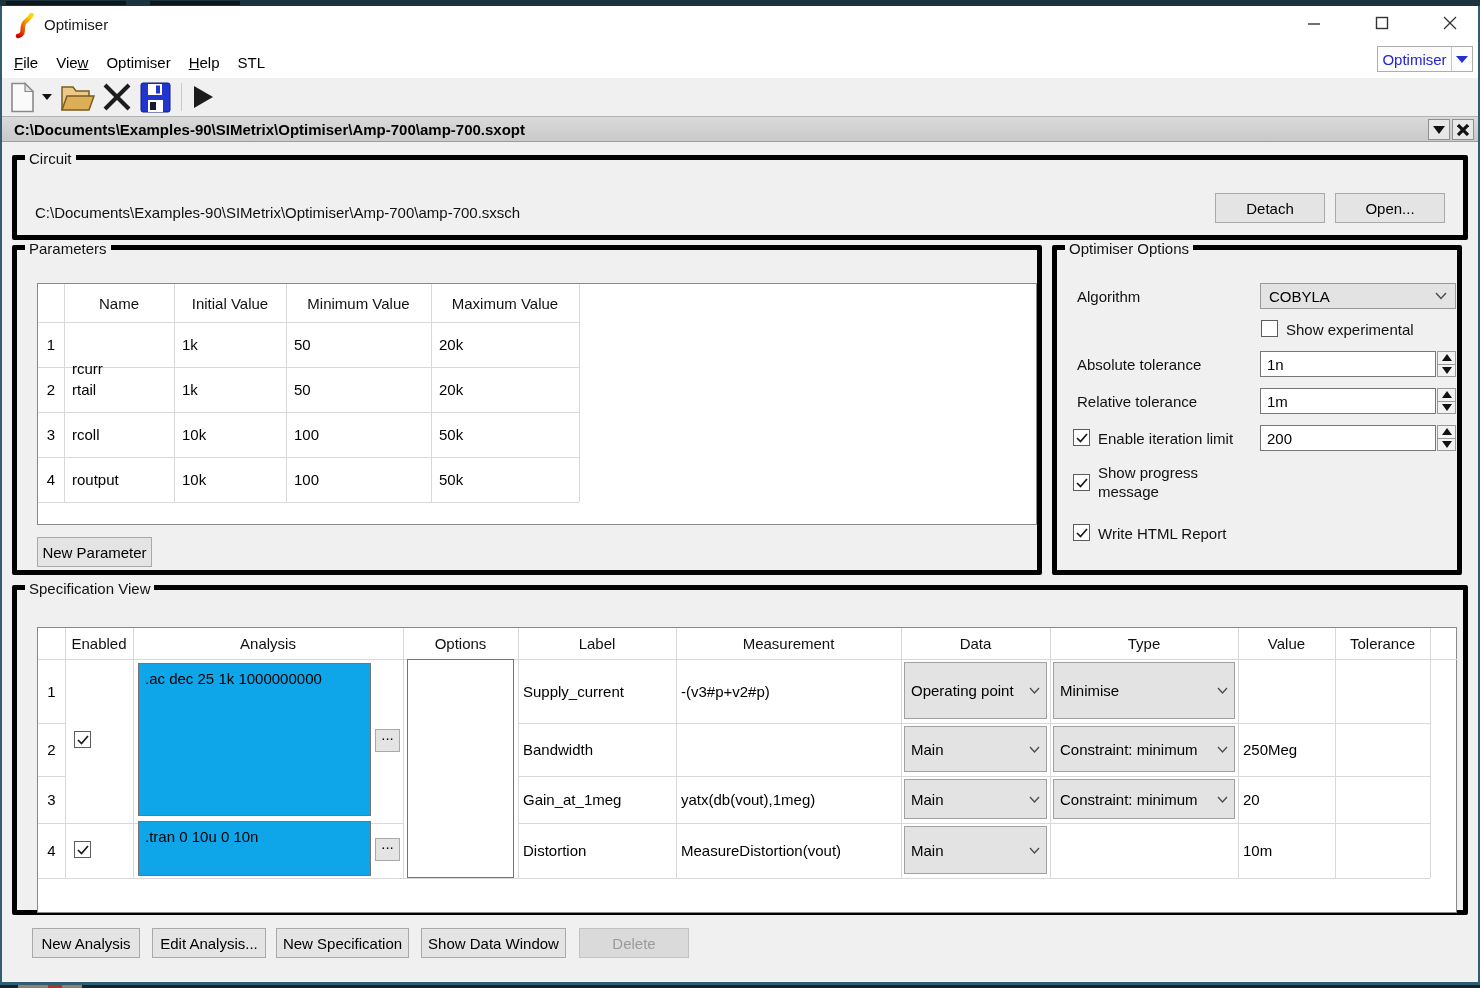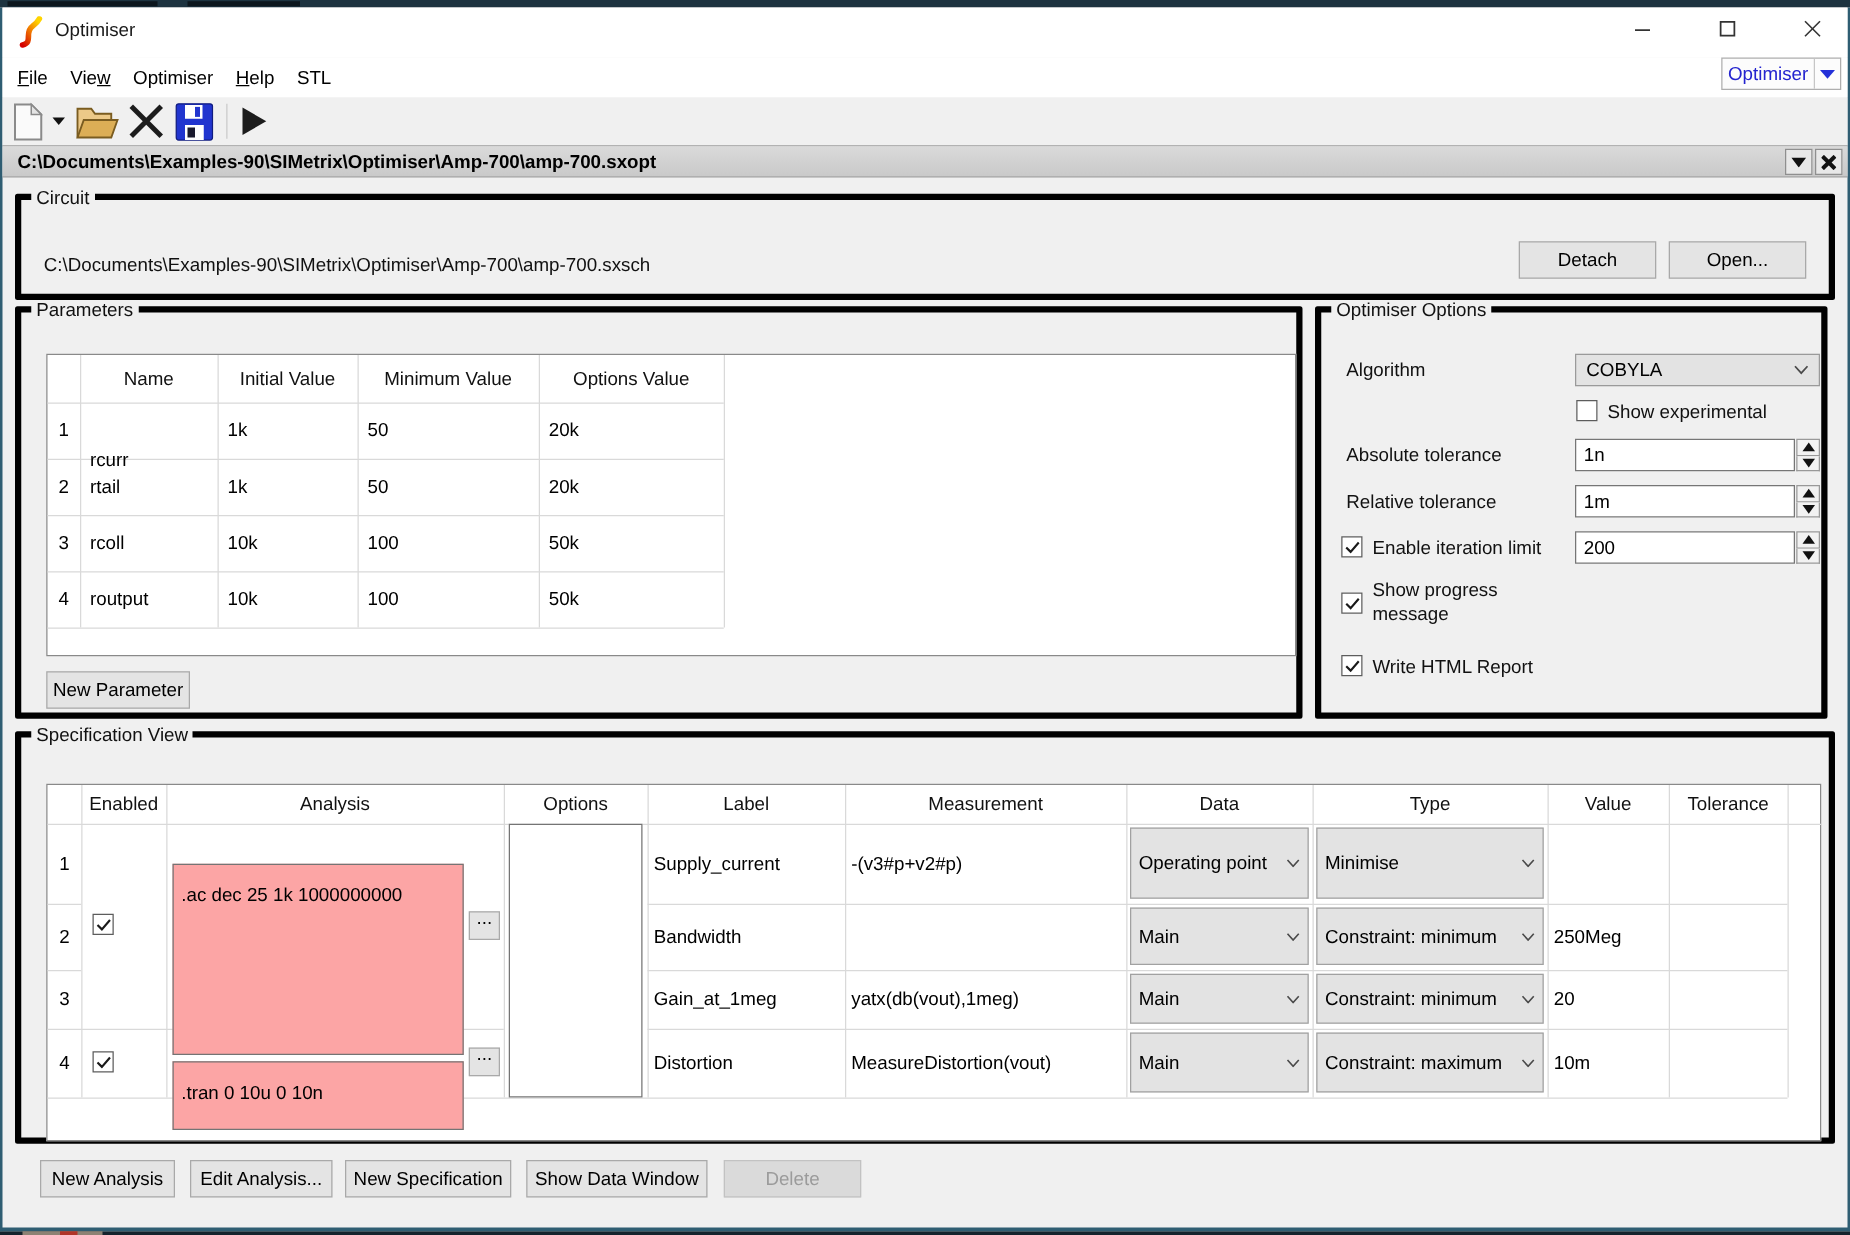--- a/index.html
+++ b/index.html
@@ -53,21 +53,21 @@
   .btn.disabled { background:#dadada; border-color:#c2c2c2; color:#9b9b9b; }
 
   
   .tframe { position:absolute; background:#fff; border:1px solid #898989; }
   .vl { position:absolute; width:1px; background:#d9d9d9; }
   .hl { position:absolute; height:1px; background:#d9d9d9; }
   .hcell { position:absolute; display:flex; align-items:center; justify-content:center; color:#111; }
   .cell { position:absolute; display:flex; align-items:center; padding-left:8px; overflow:hidden; white-space:nowrap; }
   .ncell { position:absolute; display:flex; align-items:center; justify-content:center; }
 
-  .ta { position:absolute; background:#fca5a5; border:1px solid #747474; padding:16px 6px; white-space:pre-wrap; overflow:hidden;margin-top:28px; }
+  .ta { position:absolute; background:#0ea5e9; border:1px solid #747474; padding:6px 6px; white-space:pre-wrap; overflow:hidden; }
   .optbox { position:absolute; background:#fff; border:1px solid #747474; }
   .more { position:absolute; background:#e4e4e4; border:1px solid #a9a9a9; display:flex; align-items:flex-start; justify-content:center; line-height:10px; font-size:15px; }
 
   .cb { position:absolute; width:17px; height:17px; background:#fff; border:1px solid #5c5c5c; display:flex; align-items:center; justify-content:center; }
   .cb svg { visibility:hidden; }
   .cb.checked svg { visibility:visible; }
 
   .dd { position:absolute; background:#e3e3e3; border:1px solid #a1a1a1; display:flex; align-items:center; padding:0 6px; }
   .dd .ddtext { flex:1; overflow:hidden; white-space:nowrap; }
 
@@ -230,21 +230,21 @@
     </div>
 
     <div class="grp" style="left:10px;top:239px;width:1030px;height:330px;">
       <span class="glabel">Parameters</span>
 
       <div class="tframe" style="left:20px;top:33px;width:1000px;height:242px;">
 
         <div class="hcell" style="left:26px;top:0;width:110px;height:38px;">Name</div>
         <div class="hcell" style="left:136px;top:0;width:112px;height:38px;">Initial Value</div>
         <div class="hcell" style="left:248px;top:0;width:145px;height:38px;">Minimum Value</div>
-        <div class="hcell" style="left:393px;top:0;width:148px;height:38px;">Options Value</div>
+        <div class="hcell" style="left:393px;top:0;width:148px;height:38px;">Maximum Value</div>
 
         <i class="vl" style="left:26px;top:0;height:218px;"></i>
         <i class="vl" style="left:136px;top:0;height:218px;"></i>
         <i class="vl" style="left:248px;top:0;height:218px;"></i>
         <i class="vl" style="left:393px;top:0;height:218px;"></i>
         <i class="vl" style="left:541px;top:0;height:218px;"></i>
         <i class="hl" style="left:0;top:38px;width:541px;"></i>
         <i class="hl" style="left:0;top:83px;width:541px;"></i>
         <i class="hl" style="left:0;top:128px;width:541px;"></i>
         <i class="hl" style="left:0;top:173px;width:541px;"></i>
@@ -460,26 +460,20 @@
           <svg width="11" height="7">
               <polyline points="1,1 5.5,6 10,1" fill="none" stroke="#4a4a4a" stroke-width="1.3"></polyline>
             </svg>
         </div>
         <div class="dd" style="left:1015px;top:151px;width:182px;height:40px;">
           <span class="ddtext">Constraint: minimum</span>
           <svg width="11" height="7">
               <polyline points="1,1 5.5,6 10,1" fill="none" stroke="#4a4a4a" stroke-width="1.3"></polyline>
             </svg>
         </div>
-        <div class="dd" style="left:1015px;top:198px;width:182px;height:48px;">
-          <span class="ddtext">Constraint: maximum</span>
-          <svg width="11" height="7">
-              <polyline points="1,1 5.5,6 10,1" fill="none" stroke="#4a4a4a" stroke-width="1.3"></polyline>
-            </svg>
-        </div>
 
         <div class="cell" style="left:1200px;top:31px;width:97px;height:64px;padding-left:5px;"></div>
         <div class="cell" style="left:1200px;top:95px;width:97px;height:53px;padding-left:5px;">250Meg</div>
         <div class="cell" style="left:1200px;top:148px;width:97px;height:47px;padding-left:5px;">20</div>
         <div class="cell" style="left:1200px;top:195px;width:97px;height:55px;padding-left:5px;">10m</div>
 
         <div class="cell" style="left:1297px;top:31px;width:95px;height:64px;padding-left:5px;"></div>
         <div class="cell" style="left:1297px;top:95px;width:95px;height:53px;padding-left:5px;"></div>
         <div class="cell" style="left:1297px;top:148px;width:95px;height:47px;padding-left:5px;"></div>
         <div class="cell" style="left:1297px;top:195px;width:95px;height:55px;padding-left:5px;"></div>

